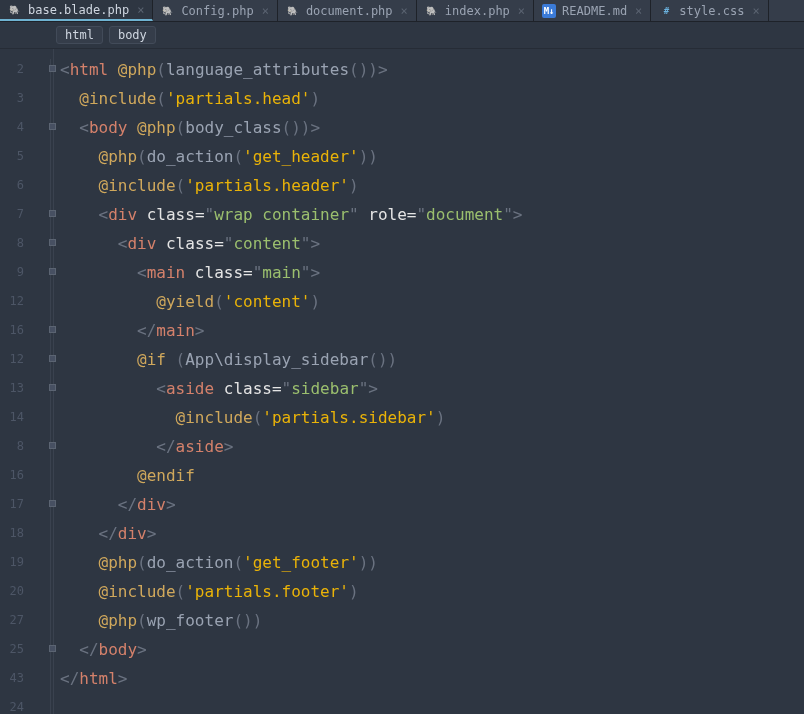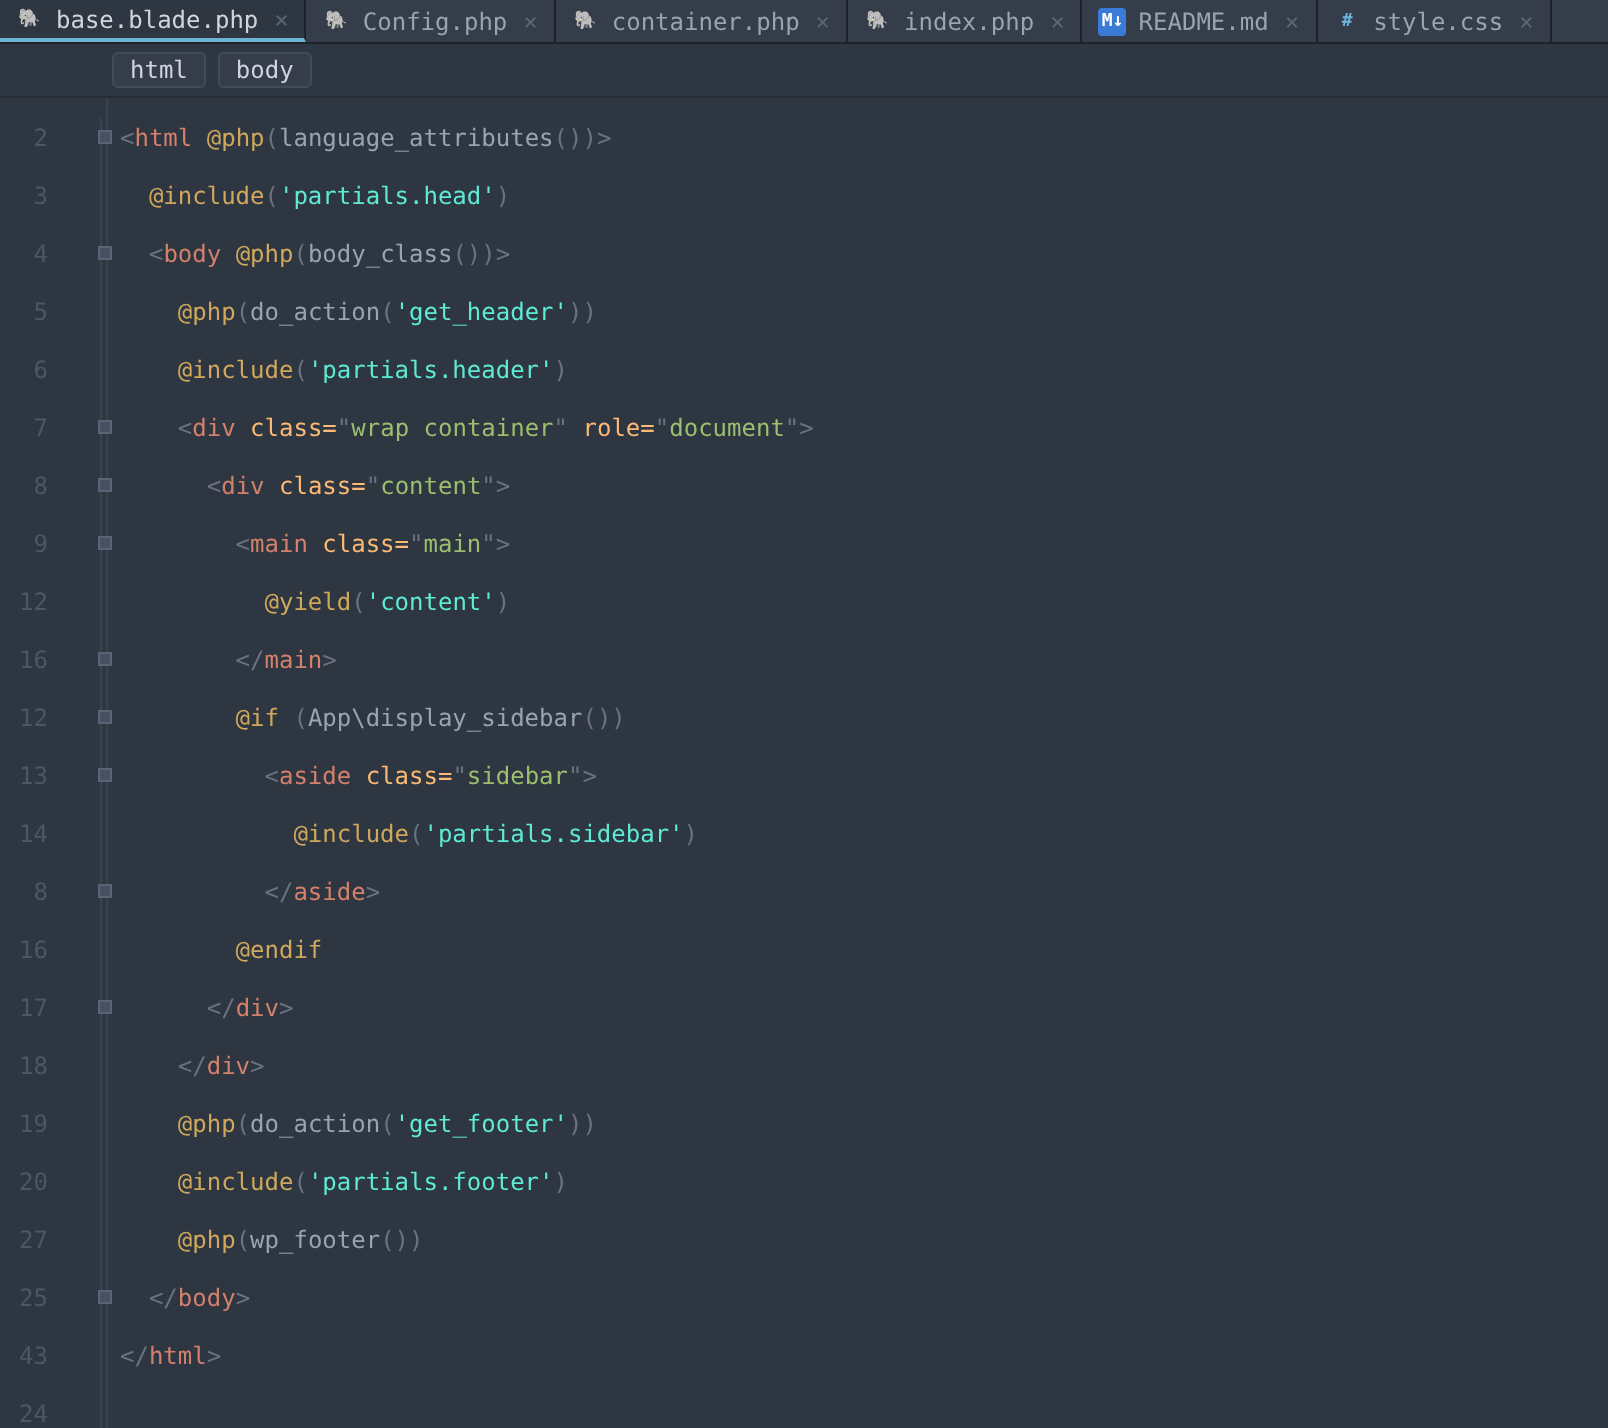--- a/index.html
+++ b/index.html
@@ -14,48 +14,48 @@
 .fi-md{background:#3b7bd8;color:#fff}
 .fi-css{color:#6bb3e0}
 .tab .x{color:#5b6472;font-size:12px;margin-left:2px}
 .crumb{display:flex;gap:6px;padding:4px 56px;background:#2e3642;border-bottom:1px solid #262c36}
 .crumb span{background:#353d4a;border:1px solid #424b59;border-radius:3px;padding:1px 8px;font-size:12px;color:#cfd6e0}
 .editor{flex:1;display:flex;position:relative;overflow:auto}
 .gut{width:24px;flex:0 0 24px;text-align:right;color:#4d5666;padding-top:6px;font-size:12px;line-height:29px;user-select:none}
 .fold{width:30px;flex:0 0 30px;border-right:1px solid #3a424f;padding-top:6px;position:relative}
 .fold .fl{position:absolute;right:2px;width:0;border-left:1px solid #3a424f;top:10px;bottom:0}
 .fm{position:absolute;right:-3px;width:7px;height:7px;background:#475062;border:1px solid #5b6472}
-.code{flex:1;padding:6px 0 16px 6px;line-height:29px;font-size:12px;white-space:pre}
+.code{flex:1;padding:6px 0 16px 6px;line-height:29px;font-size:16px;white-space:pre}
 .l{height:29px}
 .c-p{color:#6a7280}
 .c-tag{color:#d77;color:#d4816b}
 .c-dir{color:#d0a85c}
 .c-fn{color:#9aa3b2}
-.c-str{color:#5eead4}
-.c-attr{color:#fdba74}
+.c-str{color:#eab308}
+.c-attr{color:#e5e5e5}
 .c-val{color:#9bbf6e}
 </style>
 </head>
 <body>
 
 <div class="ide">
   <div class="tabs" id="tabs">
       <div class="tab active">
         <span class="fi fi-php">🐘</span>
         <span>base.blade.php</span>
         <span class="x">×</span>
       </div>
       <div class="tab">
         <span class="fi fi-php">🐘</span>
         <span>Config.php</span>
         <span class="x">×</span>
       </div>
       <div class="tab">
         <span class="fi fi-php">🐘</span>
-        <span>container.php</span>
+        <span>document.php</span>
         <span class="x">×</span>
       </div>
       <div class="tab">
         <span class="fi fi-php">🐘</span>
         <span>index.php</span>
         <span class="x">×</span>
       </div>
       <div class="tab">
         <span class="fi fi-md">M↓</span>
         <span>README.md</span>

